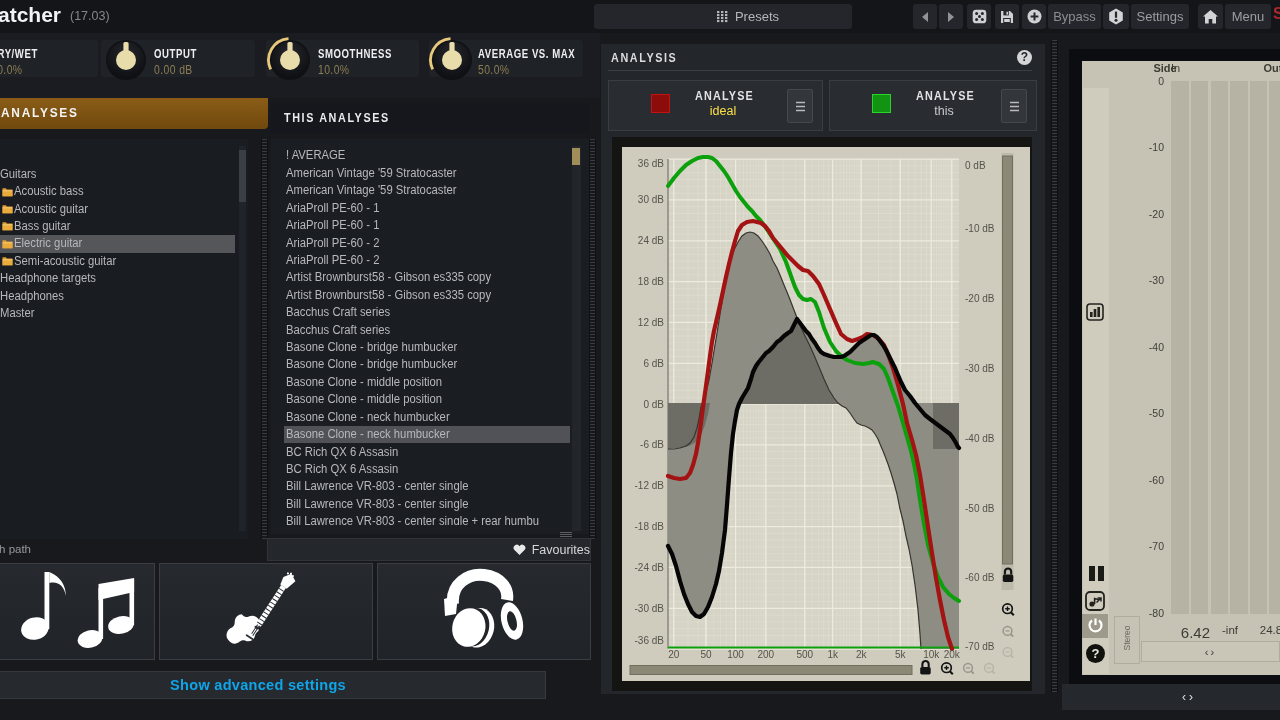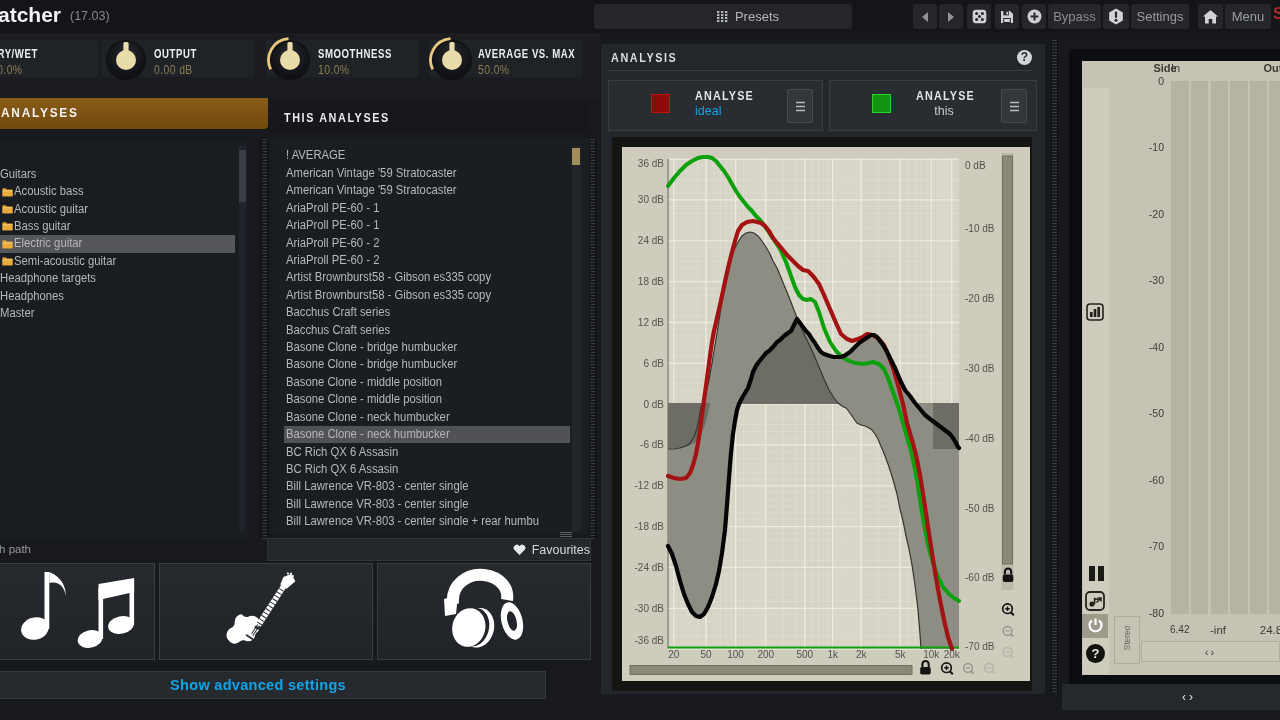--- a/index.html
+++ b/index.html
@@ -277,21 +277,21 @@
 <div class="abs" style="left:-30px;top:671px;width:576px;height:28px;background:#26292e;border:1px solid #35383d;display:flex;align-items:center;justify-content:center">
     <span style="font-size:14.5px;font-weight:bold;color:#0ea5e9;letter-spacing:0.3px">Show advanced settings</span>
   </div>
 <div class="abs" style="left:601px;top:44px;width:444px;height:650px;background:#23262b"></div>
 <div class="abs cnd" style="left:611px;top:50px;font-size:13.5px;font-weight:bold;letter-spacing:2px;color:#dbdcde">ANALYSIS</div>
 <div class="abs" style="left:1017px;top:50px;width:15px;height:15px;border-radius:50%;background:#d4d5d7;color:#22252a;font-size:12px;font-weight:bold;text-align:center;line-height:15px">?</div>
 <div class="abs" style="left:608px;top:70px;width:424px;height:1px;background:#3c4046"></div>
 <div class="abs" style="left:608px;top:80px;width:215px;height:51px;background:#292c31;border:1px solid #3a3d42"></div>
 <div class="abs" style="left:651px;top:94px;width:19px;height:19px;background:#8c0b0b;border:1.5px solid #c41212"></div>
 <div class="abs cnd" style="left:695px;top:88px;font-size:13.5px;font-weight:bold;letter-spacing:1.5px;color:#e2e3e5">ANALYSE</div>
-<div class="abs" style="left:695px;top:104px;width:56px;font-size:12.5px;color:#0ea5e9">ideal</div>
+<div class="abs" style="left:695px;top:104px;width:56px;text-align:center;font-size:12.5px;color:#fde047">ideal</div>
 <div class="abs" style="left:787px;top:89px;width:26px;height:34px;background:#33363b;border:1px solid #45484d;border-radius:2px;display:flex;align-items:center;justify-content:center">
     <svg width="9" height="11">
       <g stroke="#b9babd" stroke-width="1.6">
         <path d="M0,1.5 h9 M0,5.5 h9 M0,9.5 h9"></path>
       </g>
     </svg>
   </div>
 <div class="abs" style="left:829px;top:80px;width:208px;height:51px;background:#292c31;border:1px solid #3a3d42"></div>
 <div class="abs" style="left:872px;top:94px;width:19px;height:19px;background:#129312;border:1.5px solid #2bd42b"></div>
 <div class="abs cnd" style="left:916px;top:88px;font-size:13.5px;font-weight:bold;letter-spacing:1.5px;color:#e2e3e5">ANALYSE</div>
@@ -406,22 +406,22 @@
 <div class="abs" style="left:1254px;top:62px;width:38px;text-align:center;font-size:11px;font-weight:bold;color:#3c3c35">Out</div>
 <div class="abs" style="left:1124px;top:74.6px;width:40px;text-align:right;font-size:10.5px;color:#3f3f38">0</div>
 <div class="abs" style="left:1124px;top:141.1px;width:40px;text-align:right;font-size:10.5px;color:#3f3f38">-10</div>
 <div class="abs" style="left:1124px;top:207.6px;width:40px;text-align:right;font-size:10.5px;color:#3f3f38">-20</div>
 <div class="abs" style="left:1124px;top:274.1px;width:40px;text-align:right;font-size:10.5px;color:#3f3f38">-30</div>
 <div class="abs" style="left:1124px;top:340.6px;width:40px;text-align:right;font-size:10.5px;color:#3f3f38">-40</div>
 <div class="abs" style="left:1124px;top:407.1px;width:40px;text-align:right;font-size:10.5px;color:#3f3f38">-50</div>
 <div class="abs" style="left:1124px;top:473.6px;width:40px;text-align:right;font-size:10.5px;color:#3f3f38">-60</div>
 <div class="abs" style="left:1124px;top:540.1px;width:40px;text-align:right;font-size:10.5px;color:#3f3f38">-70</div>
 <div class="abs" style="left:1124px;top:606.6px;width:40px;text-align:right;font-size:10.5px;color:#3f3f38">-80</div>
-<div class="abs" style="left:1170px;top:624px;width:40px;text-align:left;font-size:10px;color:#3c3c35">6.42</div>
-<div class="abs" style="left:1210px;top:624px;width:40px;font-size:11.5px;color:#3c3c35">-inf</div>
+<div class="abs" style="left:1170px;top:624px;width:40px;text-align:right;font-size:15px;color:#3c3c35">6.42</div>
+<div class="abs" style="left:1210px;top:624px;width:40px;text-align:center;font-size:11.5px;color:#3c3c35">-inf</div>
 <div class="abs" style="left:1251px;top:624px;width:40px;text-align:center;font-size:11.5px;color:#3c3c35">24.8</div>
 <div class="abs" style="left:1113.5px;top:616px;width:26px;height:48px;border:1px solid #b0ad9f"></div>
 <div class="abs" style="left:1107px;top:633px;width:40px;text-align:center;font-size:8.5px;color:#6b6a60;transform:rotate(-90deg)">Stereo</div>
 <div class="abs" style="left:1141px;top:641px;width:139px;height:21px;background:#c9c6b8;border:1px solid #b0ad9f;color:#3c3c35;font-size:11px;display:flex;align-items:center;justify-content:center;letter-spacing:2px">‹›</div>
 <svg class="abs" style="left:1086px;top:303px" width="18" height="18" viewBox="0 0 18 18">
 <rect x="1" y="1" width="16" height="16" rx="3" fill="none" stroke="#23231e" stroke-width="1.6"></rect>
 <rect x="4" y="9" width="2.6" height="5" fill="#23231e"></rect>
     <rect x="7.7" y="6" width="2.6" height="8" fill="#23231e"></rect>
     <rect x="11.4" y="4" width="2.6" height="10" fill="#23231e"></rect>
   </svg>

